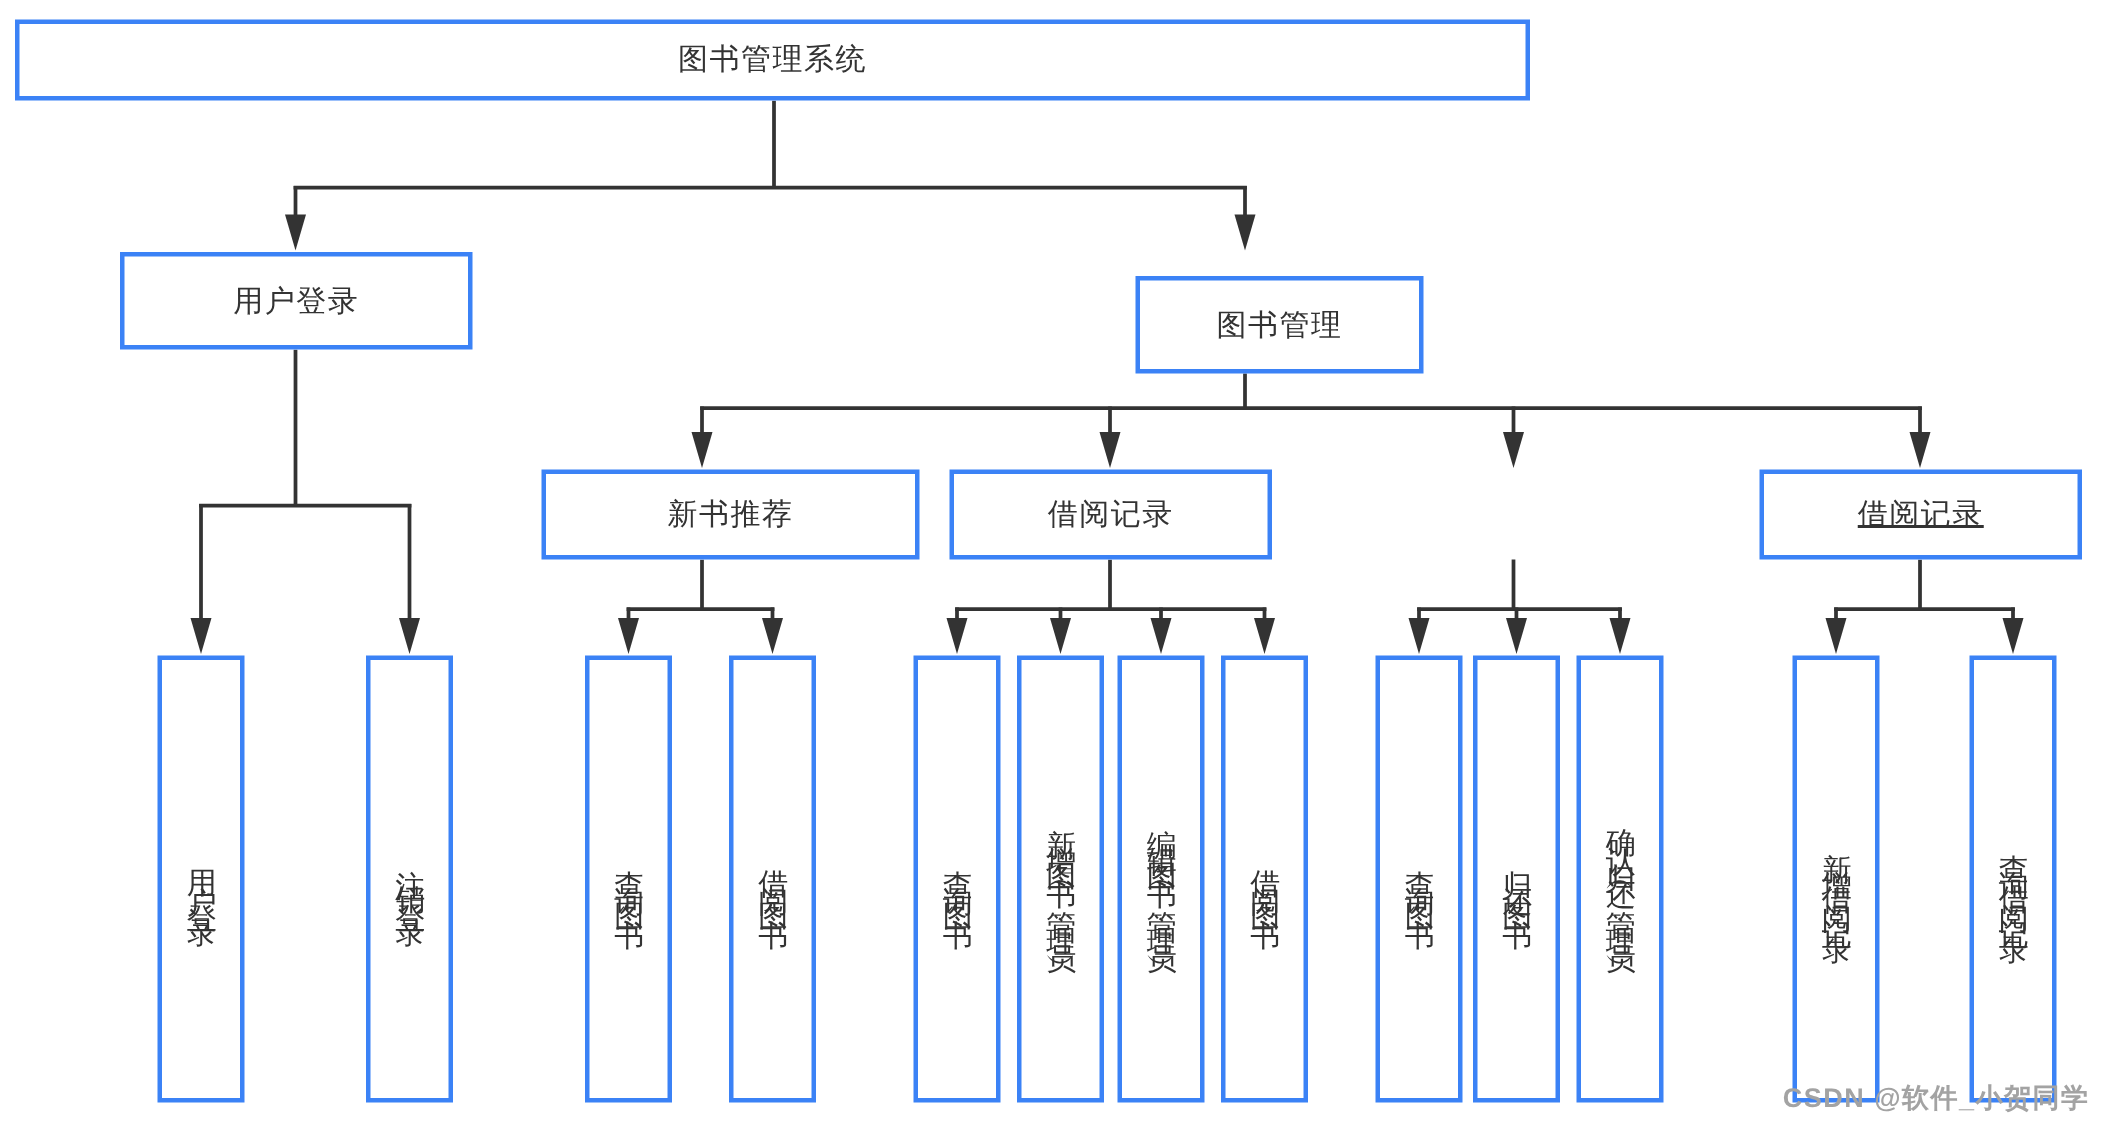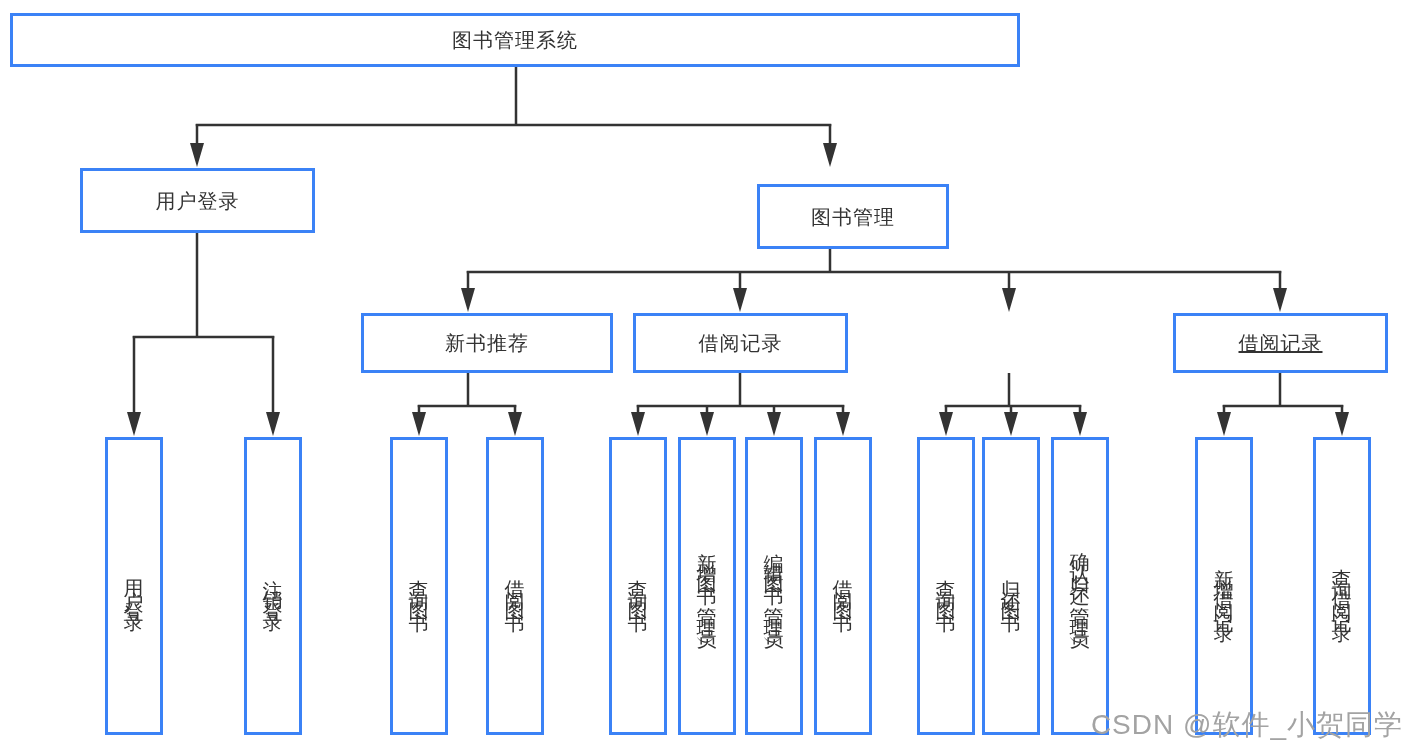--- a/index.html
+++ b/index.html
@@ -27,26 +27,27 @@
   .node .hlabel { white-space: nowrap; letter-spacing: 1px; }
   .leaf .vlabel {
     writing-mode: vertical-lr;
     text-orientation: mixed;
     letter-spacing: 11px;
     line-height: 1;
     white-space: nowrap;
   }
   .watermark {
     position: absolute;
-    right: 2px;
+    right: 12px;
     bottom: 3px;
-    font-size: 28px;
+    font-size: 18px;
     color: #a3a3a3;
     letter-spacing: 1px;
     white-space: nowrap;
+    font-weight: bold;
   }
 </style>
 </head>
 <body>
 
 <div class="canvas">
 
   <svg class="connectors" width="1405" height="747" viewBox="0 0 1405 747" fill="none" stroke="#333333" stroke-width="2.5">
 
     <g>

